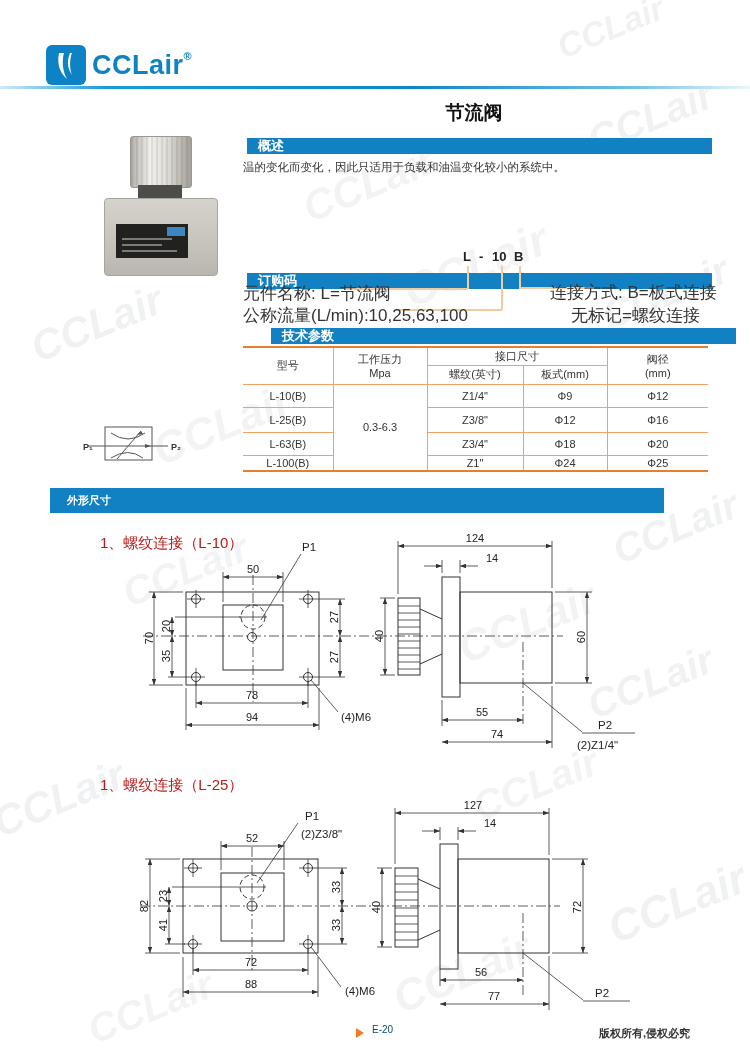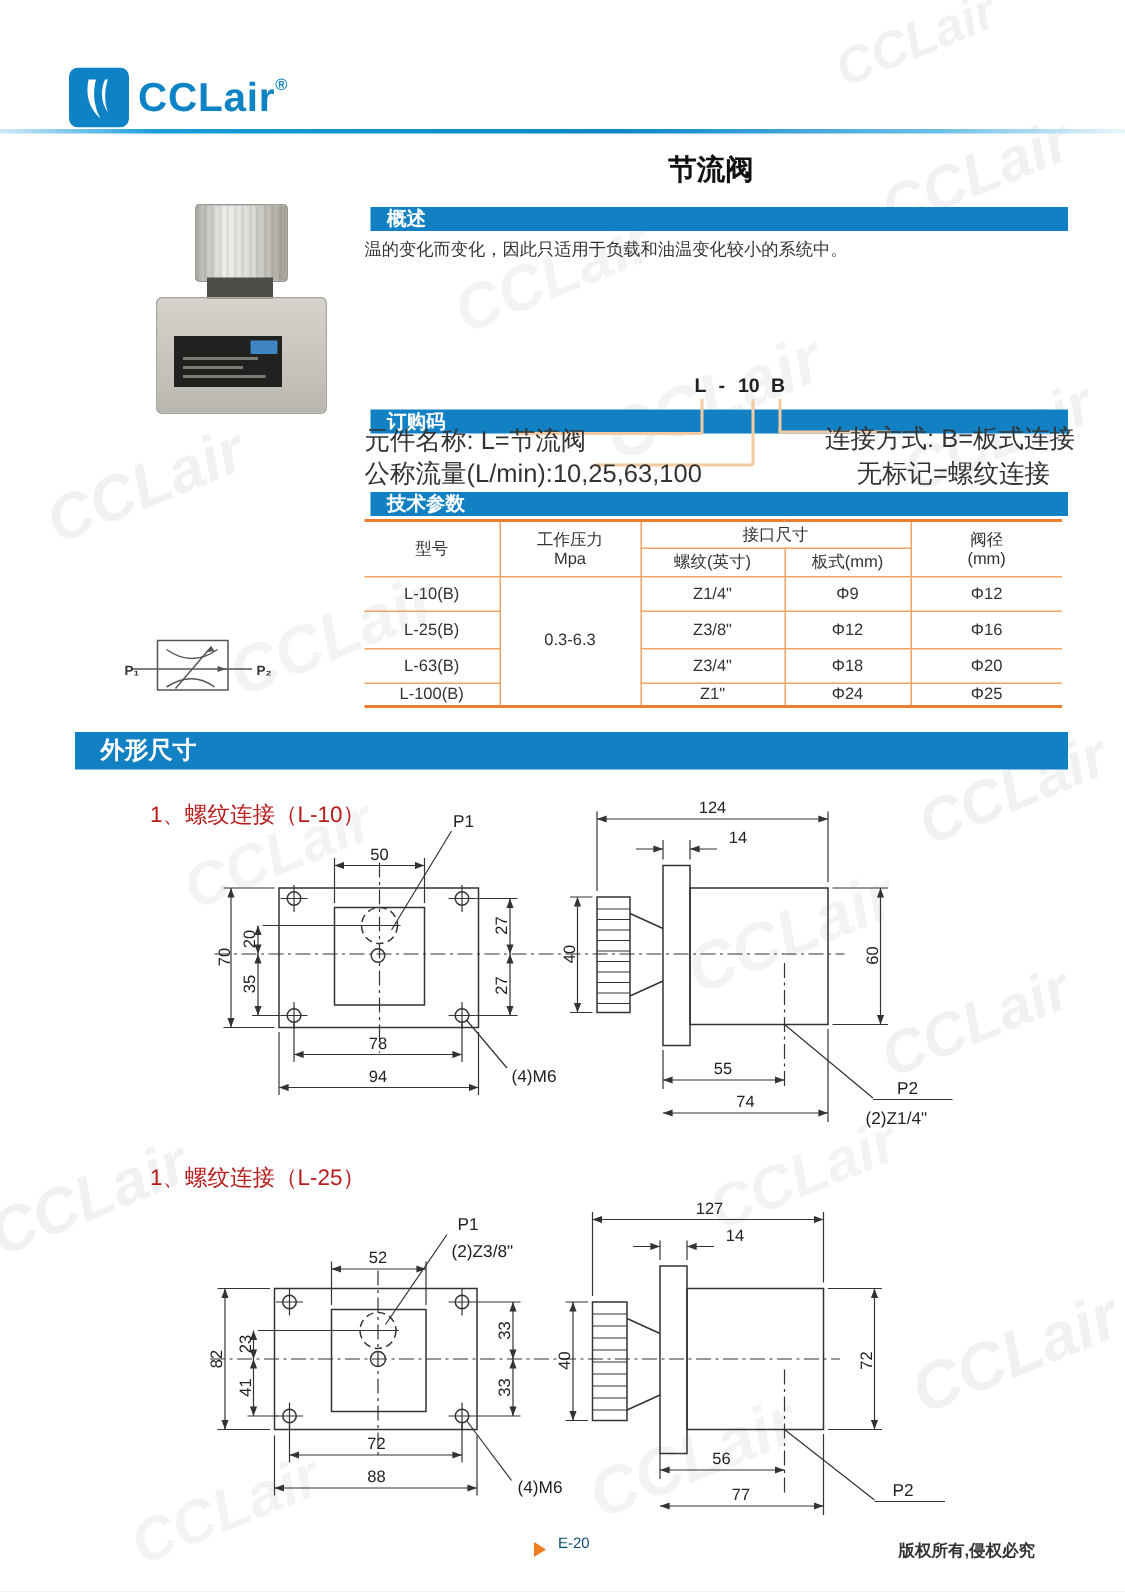--- a/index.html
+++ b/index.html
@@ -12,21 +12,21 @@
   
   #logo-badge{left:46px;top:45px;width:40px;height:40px;}
   #brand{left:92px;top:50px;font-size:27px;font-weight:bold;color:#0d82c4;letter-spacing:.5px;}
   #brand sup{font-size:11px;vertical-align:14px;}
   #top-rule{left:0;top:86px;width:750px;height:3px;
     background:linear-gradient(90deg,#cfeaf8 0%,#199bd9 14%,#0c86c7 55%,#6fc0e6 84%,#eaf6fc 100%);}
   #doc-title{left:235px;top:100px;width:478px;text-align:center;font-size:19px;font-weight:bold;color:#111;}
   
   .bar{position:absolute;background:#1181c4;color:#fff;font-weight:bold;}
   .bar-s{left:247px;width:465px;height:16px;font-size:13px;line-height:16px;padding-left:11px;box-sizing:border-box;}
-  #bar-outline{left:50px;top:488px;width:662px;height:25px;font-size:16px;line-height:25px;padding-left:17px;box-sizing:border-box;}
+  #bar-outline{left:50px;top:488px;width:614px;height:25px;font-size:11px;line-height:25px;padding-left:17px;box-sizing:border-box;}
   
   #ov-text{left:243px;top:159px;width:475px;font-size:11.5px;line-height:17px;color:#333;}
   
   #photo{left:100px;top:132px;width:120px;height:142px;}
   #photo .knob{position:absolute;left:30px;top:4px;width:60px;height:50px;border:1px solid #9a9891;border-radius:3px;
      background:linear-gradient(90deg,#b3b0aa,#f0efeb 32%,#dddbd5 62%,#a39f99);}
   #photo .knob:after{content:"";position:absolute;inset:0;
      background:repeating-linear-gradient(90deg,rgba(0,0,0,.07) 0 2px,transparent 2px 5px);}
   #photo .collar{position:absolute;left:38px;top:53px;width:44px;height:16px;background:#4c4c49;}
   #photo .body{position:absolute;left:4px;top:66px;width:112px;height:76px;border:1px solid #a8a59e;border-radius:4px;
@@ -115,21 +115,21 @@
   <div class="conn" style="left:345px;top:288px;width:123px;height:1.5px;"></div>
   <div class="conn" style="left:501px;top:266px;width:1.5px;height:44px;"></div>
   <div class="conn" style="left:396px;top:309px;width:106px;height:1.5px;"></div>
   <div class="conn" style="left:519px;top:266px;width:1.5px;height:22px;"></div>
   <div class="conn" style="left:519px;top:287px;width:75px;height:1.5px;"></div>
   <span class="ord-label" style="left:243px;top:282px;">元件名称: L=节流阀</span>
   <span class="ord-label" style="left:243px;top:304px;">公称流量(L/min):10,25,63,100</span>
   <span class="ord-label ord-right" style="left:550px;top:281px;">连接方式: B=板式连接</span>
   <span class="ord-label ord-right" style="left:550px;top:304px;text-align:right;">无标记=螺纹连接</span>
 
-  <div class="bar bar-s" style="top:328px;">技术参数</div>
+  <div class="bar bar-s" style="top:328px;margin-left:24px;">技术参数</div>
   <table id="tech-table">
     <colgroup>
         <col style="width:90px">
         <col style="width:94px">
         <col style="width:96px">
         <col style="width:84px">
         <col style="width:101px">
       </colgroup>
     <tbody>
         <tr style="height:18px;">

